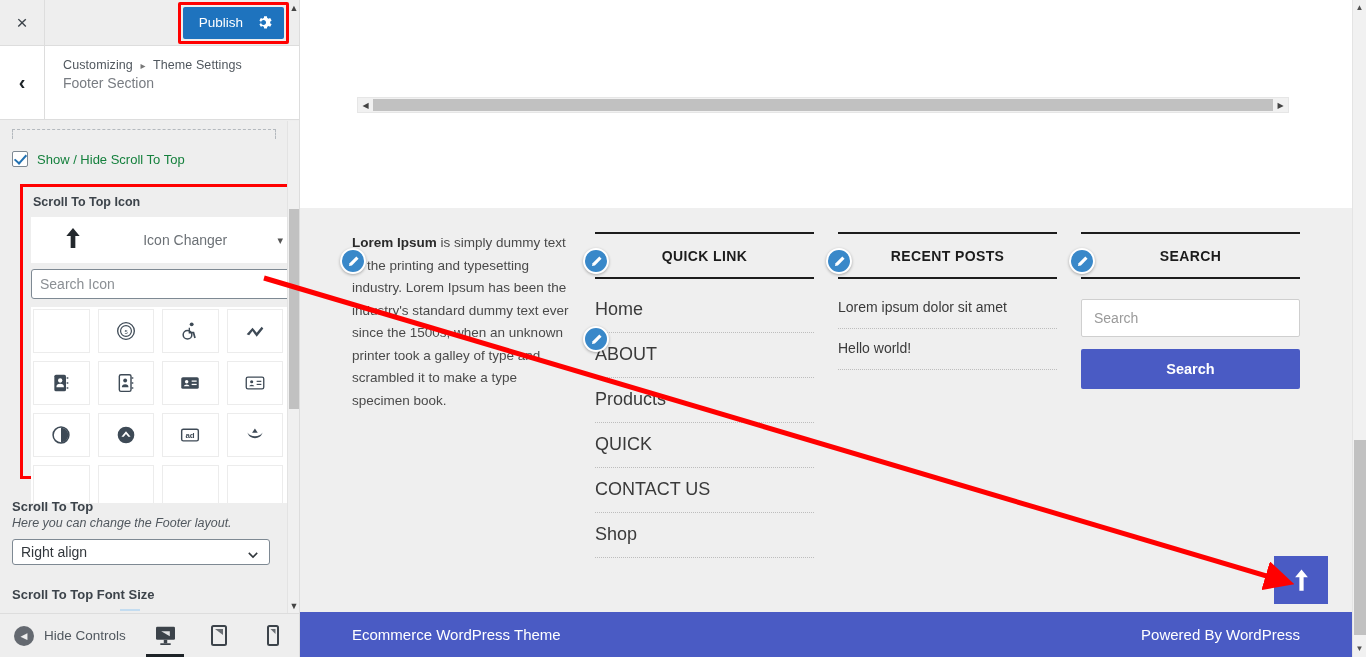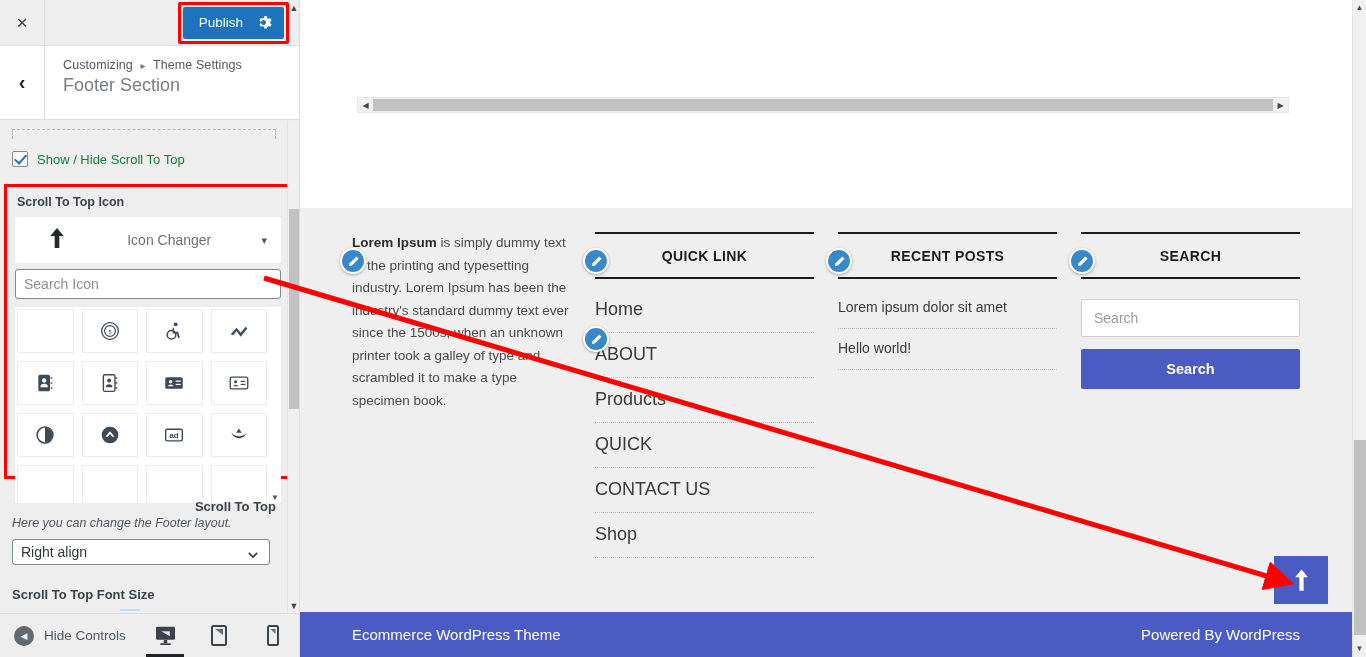--- a/index.html
+++ b/index.html
@@ -48,21 +48,21 @@
     border-bottom: 1px solid #ddd;
   }
   .cz-back {
     width: 45px; display: flex; align-items: center; justify-content: center;
     border-right: 1px solid #ddd; background: #fff; cursor: pointer;
     font-size: 20px; color: #1d2327; font-weight: bold;
   }
   .cz-titles { padding: 12px 0 0 18px; }
   .cz-crumb { font-size: 12.5px; color: #50575e; letter-spacing: .1px; }
   .cz-crumb .sep { padding: 0 4px; font-size: 10px; color: #777; }
-  .cz-sectitle { font-size: 18px; color: #787c82; margin-top: 3px; font-weight: 400; }
+  .cz-sectitle { font-size: 14px; color: #787c82; margin-top: 3px; font-weight: 400; }
 
   .cz-body {
     position: absolute; left: 0; top: 121px; width: 288px; bottom: 44px;
     overflow: hidden; background: #eeeeee;
   }
   .dashed-top {
     margin: 8px 12px 0 12px; height: 10px;
     border-top: 1px dashed #b4b9be; border-left: 1px dashed #b4b9be;
     border-right: 1px dashed #b4b9be;
   }
@@ -73,21 +73,21 @@
   }
   .chkbox::after {
     content: ""; position: absolute; left: 4px; top: 0px;
     width: 5px; height: 10px; border: solid #2271b1;
     border-width: 0 2px 2px 0; transform: rotate(42deg);
   }
   .chk-label { font-size: 13px; color: #15803d; }
 
   
   .picker-hl {
-    position: absolute; left: 4px; top: 63px; width: 288px; height: 295px;
+    position: absolute; left: 20px; top: 63px; width: 288px; height: 295px;
     border: 3px solid #f00; box-sizing: border-box;
   }
   .picker-inner { position: absolute; left: 0; top: 0; right: 0; bottom: 0; padding: 6px 8px 0 8px; }
   .picker-title { font-size: 12.5px; color: #3c434a; font-weight: 600; margin: 2px 0 8px 2px; }
   .icon-changer-bar {
     background: #fff; height: 46px; display: flex; align-items: center;
     padding: 0 14px; gap: 0;
   }
   .ic-current { font-size: 22px; color: #23282d; width: 56px; text-align:center; line-height: 1; }
   .ic-changer-lbl { flex: 1; text-align: center; font-size: 14px; color: #6c7176; padding-right: 22px; }
@@ -114,21 +114,21 @@
     position: absolute; right: 0; top: -42px; width: 12px; bottom: 0;
     background: #fff;
   }
   .grid-sb .up, .grid-sb .down {
     position: absolute; left: 1px; width: 10px; height: 10px;
     font-size: 8px; color: #555; text-align: center; line-height: 10px;
   } .grid-sb .down { bottom: 0; }
 
   
   .lower { position: absolute; left: 0; top: 370px; width: 288px; padding: 8px 12px 0 12px; }
-  .ctl-label { font-size: 13px; color: #3c434a; font-weight: 600; margin-bottom: 2px; text-align: right; }
+  .ctl-label { font-size: 13px; color: #3c434a; font-weight: 600; margin-bottom: 2px; }
   .ctl-desc { font-size: 12.5px; color: #50575e; font-style: italic; margin-bottom: 9px; }
   .ctl-select {
     position: relative; width: 258px; height: 26px; background: #fff;
     border: 1px solid #7e8993; border-radius: 3px;
     display: flex; align-items: center; padding: 0 8px; cursor: pointer;
   }
   .ctl-select span { font-size: 14px; color: #32373c; }
   .ctl-select .ch { position: absolute; right: 9px; top: 8px; }
   .ctl-label2 { font-size: 13px; color: #3c434a; font-weight: 600; margin-top: 22px; }
   .fade-line { position: absolute; left: 120px; top: 118px; width: 20px; height: 2px; background: #c3dcf0; }

